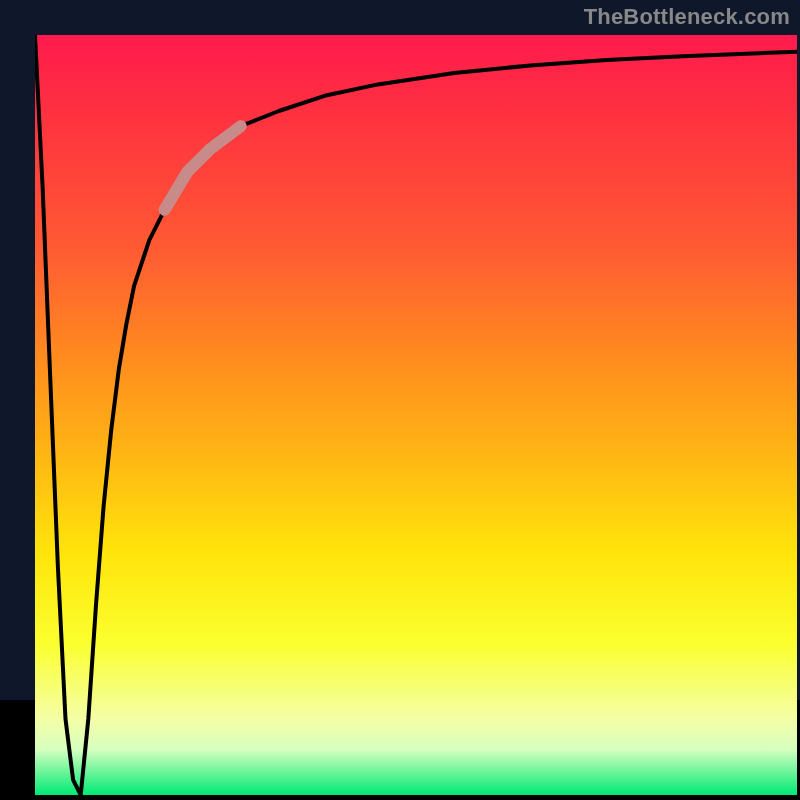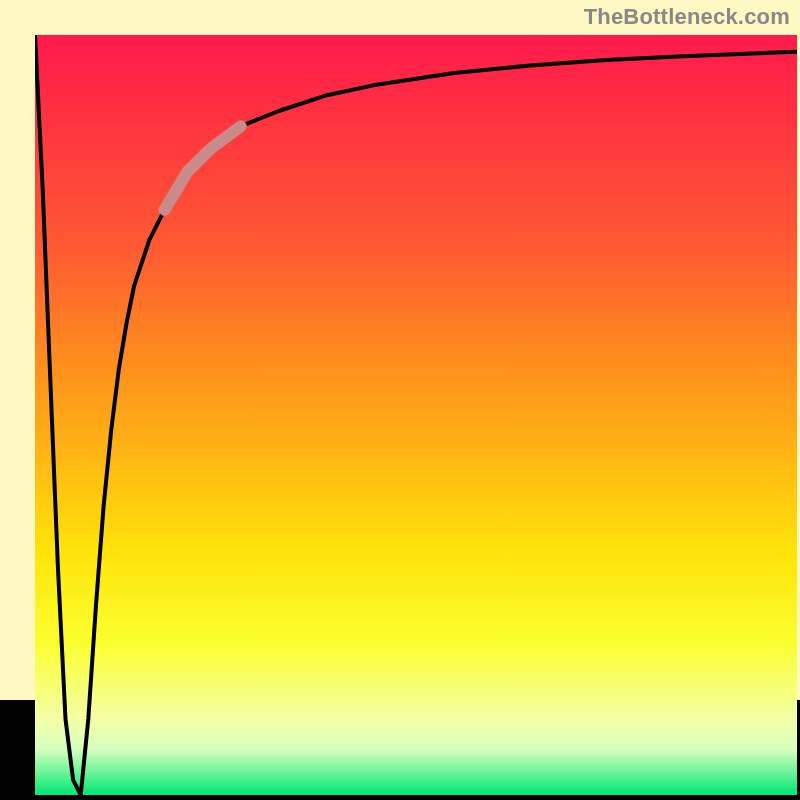--- a/index.html
+++ b/index.html
@@ -8,21 +8,21 @@
     width: 800px;
     height: 800px;
     background: #000;
     overflow: hidden;
     font-family: Arial, Helvetica, sans-serif;
   }
   .frame {
     position: relative;
     width: 800px;
     height: 700px;
-    background: #fef9c3;
+    background: #0f172a;
     text-align: center;
   }
   .watermark {
     position: absolute;
     top: 4px;
     right: 10px;
     font-size: 22px;
     font-weight: 600;
     color: #888;
     letter-spacing: 0.2px;

